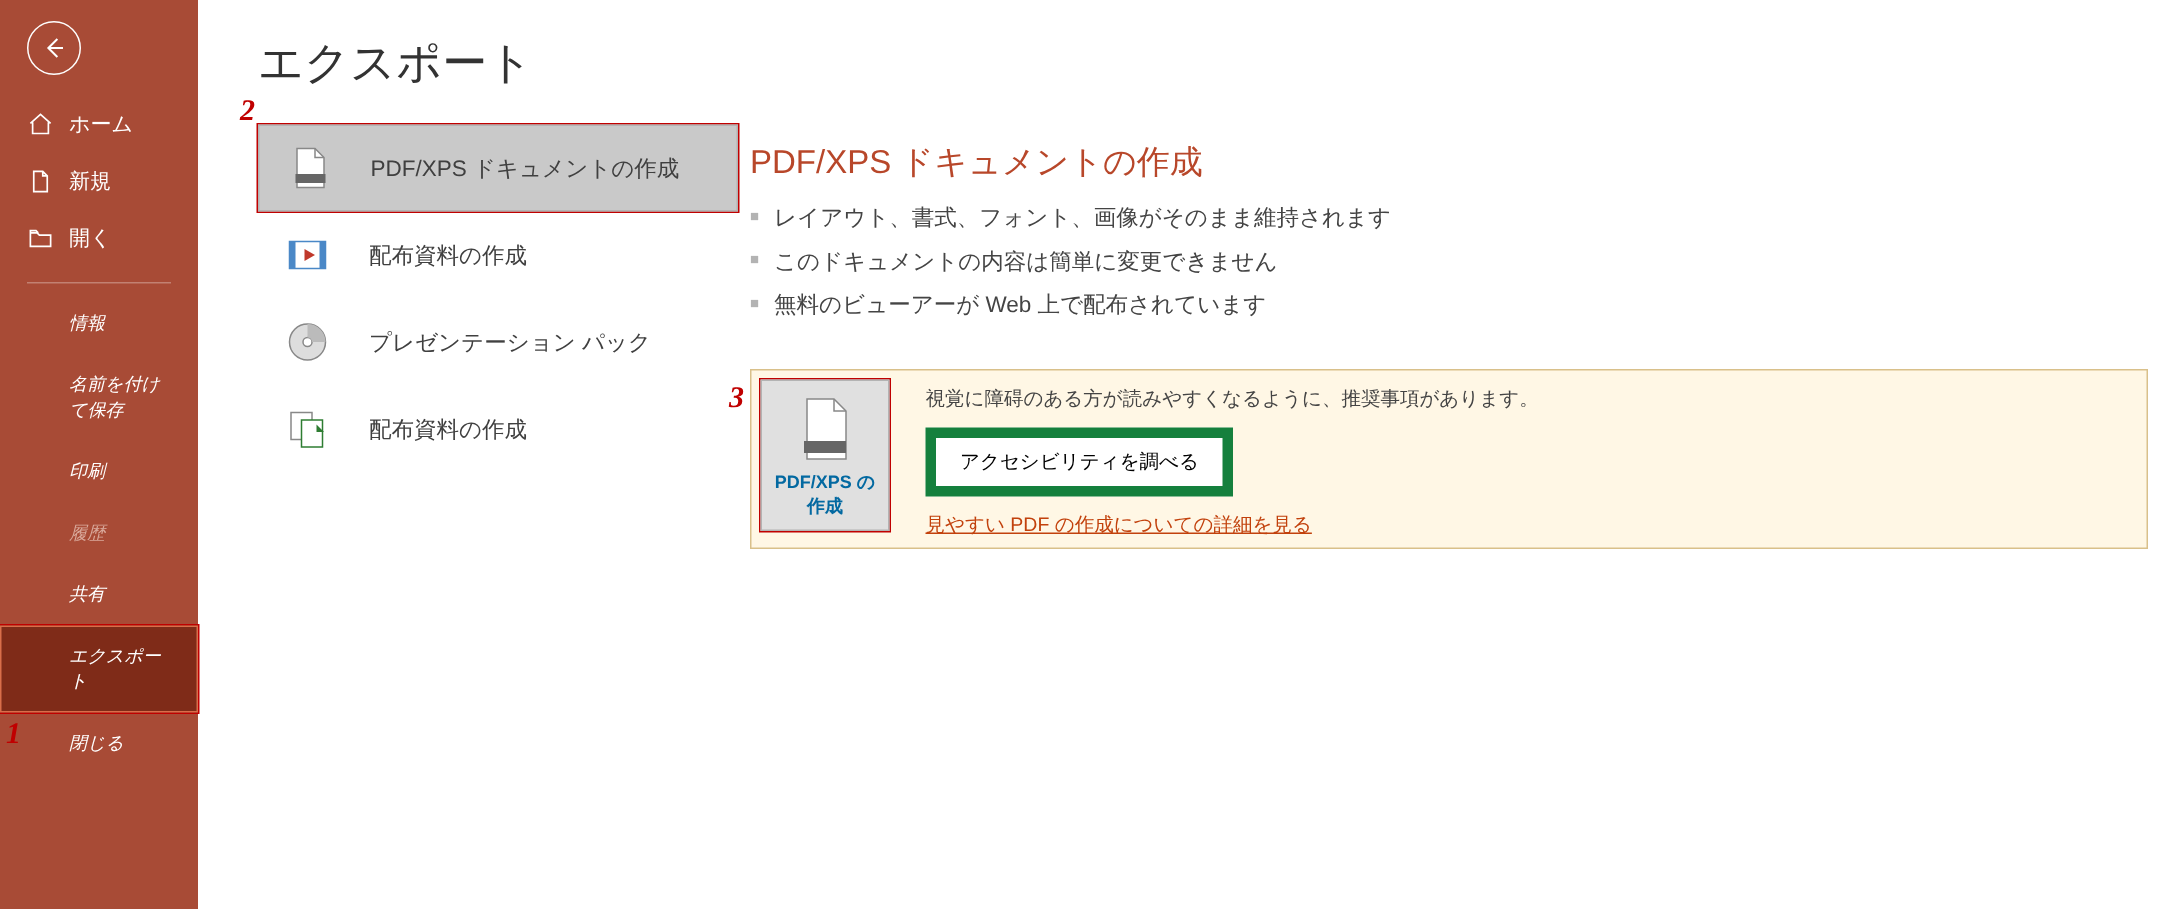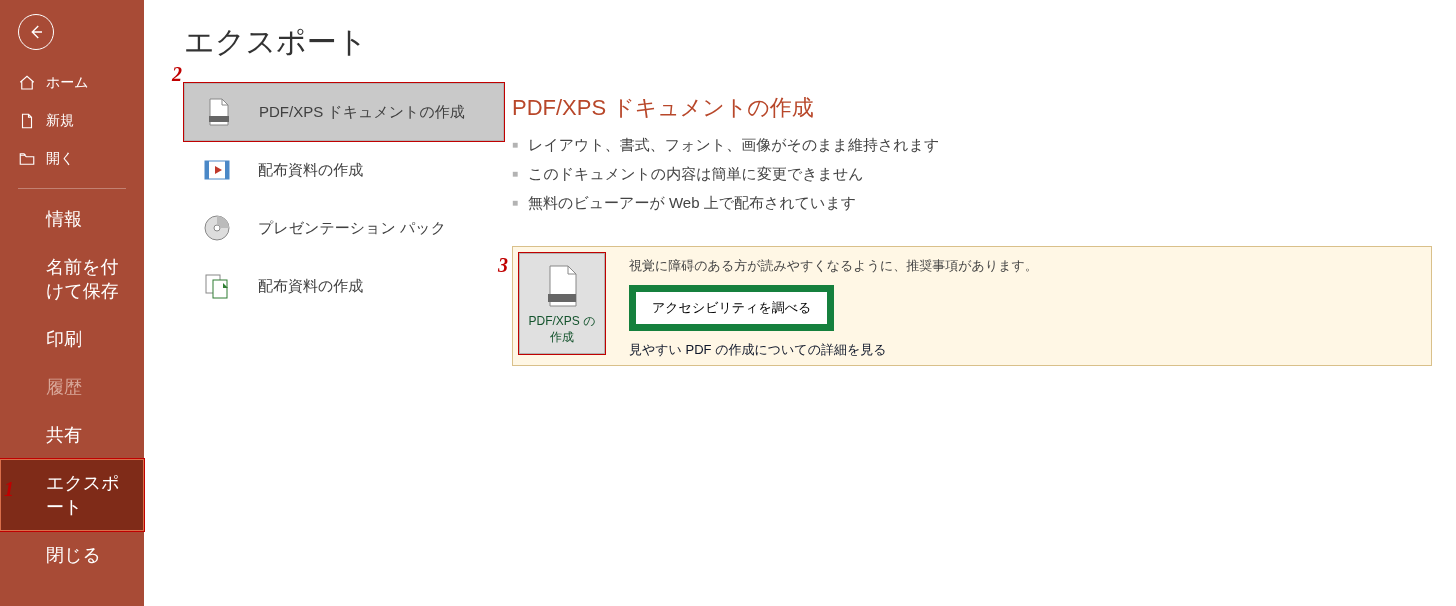--- a/index.html
+++ b/index.html
@@ -1,20 +1,20 @@
 <!DOCTYPE html>
 <html><head>
   <meta charset="utf-8">
   <style>
     * { margin: 0; padding: 0; box-sizing: border-box; font-family: 'Meiryo', 'Yu Gothic', sans-serif; }
     body { width: 1456px; height: 606px; display: flex; background: #fff; overflow: hidden; }
 
     
     .sidebar {
-      width: 144px;
+      width: 132px;
       height: 100%;
       background: #A84B36;
       color: #fff;
       display: flex;
       flex-direction: column;
       padding-top: 14px;
     }
     .back-btn {
       width: 36px; height: 36px;
       border: 1.5px solid #fff;
@@ -35,22 +35,23 @@
       gap: 10px;
     }
     .nav-item .nav-icon { width: 18px; height: 18px; display: inline-flex; align-items: center; justify-content: center; }
     .nav-item .nav-icon svg { width: 18px; height: 18px; stroke: #fff; fill: none; stroke-width: 1.5; }
 
     .nav-divider { height: 1px; background: rgba(255,255,255,0.3); margin: 10px 18px 6px 18px; }
 
     .nav-sub { padding: 0; }
     .nav-sub-item {
       padding: 12px 18px 12px 46px;
-      font-size: 18px;
-      cursor: pointer;
+      font-size: 12px;
+      cursor: pointer;
+      font-style: italic;
     }
     .nav-sub-item.disabled { color: #d9a89a; }
     .nav-sub-item.selected {
       background: #7F2B18;
       border: 1px solid #D96E4A;
       padding: 11px 17px 11px 45px;
       position: relative;
     }
 
     
@@ -124,22 +125,22 @@
       border: 1px solid #B3B3B3;
       padding: 10px 4px 8px 4px;
       cursor: pointer;
     }
     .action-button-big .big-icon {
       display: flex; justify-content: center; margin-bottom: 6px;
     }
     .action-button-big .big-icon svg { width: 36px; height: 44px; }
     .action-button-big .big-label {
       font-size: 12px;
-      font-weight: normal;
-      color: #14532d;
+      font-weight: bold;
+      color: #0369a1;
       line-height: 1.3;
     }
 
     .action-right {
       flex: 1;
       padding-top: 4px;
     }
     .action-desc {
       font-size: 13px;
       color: #444;
@@ -148,21 +149,22 @@
     .small-button {
       background: #fff;
       border: 7px solid #15803d;
       padding: 7px 16px;
       font-size: 13px;
       cursor: pointer;
       display: inline-block;
       margin-bottom: 10px;
     }
     .link {
-      color: #0f172a;
+      color: #c2410c;
+      text-decoration: underline;
       font-size: 13px;
       cursor: pointer;
       display: block;
     }
 
     
     .callout {
       position: absolute;
       color: #C00000;
       font-size: 20px;

